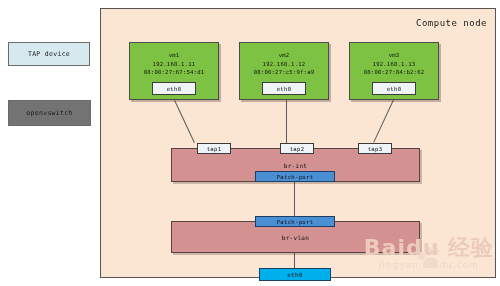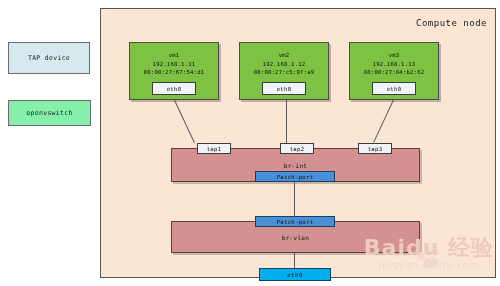--- a/index.html
+++ b/index.html
@@ -5,22 +5,22 @@
   html,body{margin:0;padding:0;background:#ffffff;}
   body{width:500px;height:286px;position:relative;overflow:hidden;
        font-family:"DejaVu Sans Mono","Liberation Mono",monospace;}
 
   .stage{position:absolute;left:0;top:0;width:500px;height:286px;background:#ffffff;}
 
   
   .legend-box{position:absolute;box-sizing:border-box;border:1px solid #6b6b6b;
               display:flex;align-items:center;justify-content:center;
               font-size:6.5px;letter-spacing:.3px;color:#1a1a1a;}
-  .legend-tap{left:8px;top:42px;width:82px;height:32px;background:#d6e9ef;}
-  .legend-ovs{left:8px;top:100px;width:83px;height:26px;background:#86efac;}
+  .legend-tap{left:8px;top:42px;width:82px;height:24px;background:#d6e9ef;}
+  .legend-ovs{left:8px;top:100px;width:83px;height:26px;background:#737373;}
 
   
   .compute{position:absolute;left:100px;top:8px;width:396px;height:270px;
            box-sizing:border-box;border:1px solid #555;background:#fbe6d4;}
   .compute-title{position:absolute;right:8px;top:9px;font-size:9px;color:#1a1a1a;
                  letter-spacing:.5px;}
 
   
   .vm{position:absolute;box-sizing:border-box;width:90px;height:58px;
       background:#7dc242;border:1px solid #4c4c4c;top:42px;

